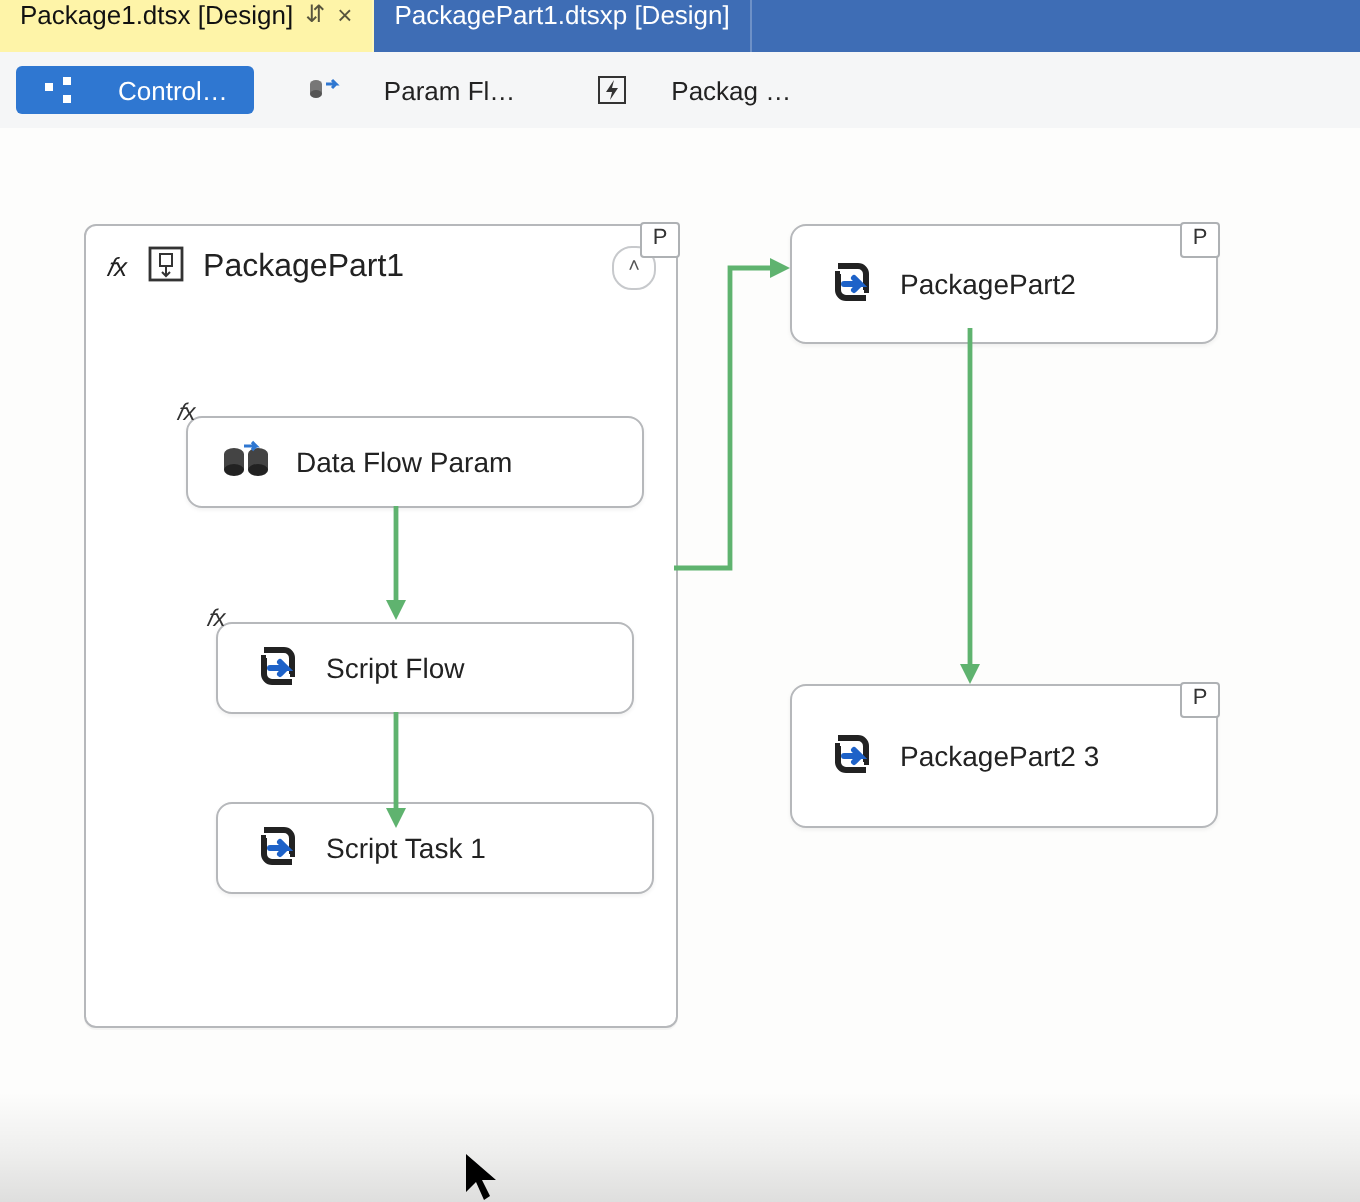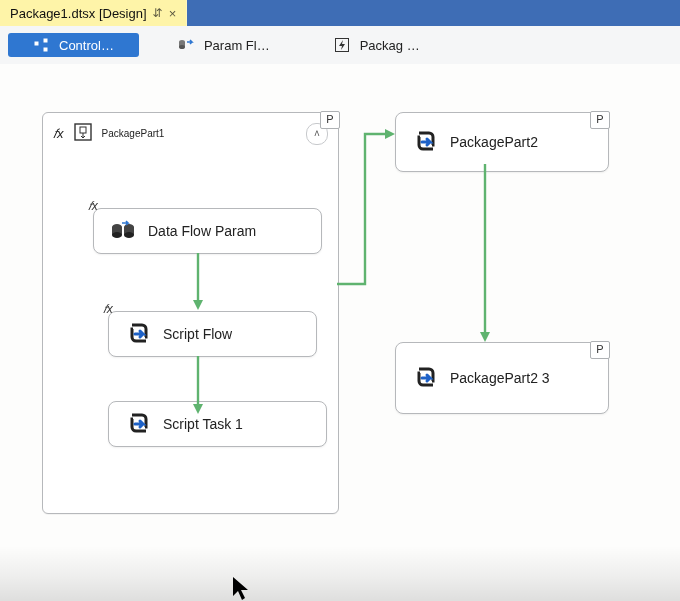--- a/index.html
+++ b/index.html
@@ -1,45 +1,45 @@
 <!DOCTYPE html>
 <html><head>
 <meta charset="utf-8">
 <style>
   html,body{margin:0;padding:0;font-family:"Segoe UI",Tahoma,Arial,sans-serif;font-size:13px;color:#222;background:#fff}
   .app{width:680px;height:601px;position:relative;background:#fff;overflow:hidden}
 
   
   .tabs{display:flex;height:26px;background:#3e6db5;align-items:stretch}
-  .tab{display:flex;align-items:center;padding:0 10px;gap:6px;color:#fff;font-size:13px;border-right:1px solid rgba(255,255,255,.25);cursor:pointer}
+  .tab{display:flex;align-items:flex-start;padding:0 10px;gap:6px;color:#fff;font-size:13px;border-right:1px solid rgba(255,255,255,.25);cursor:pointer}
   .tab.active{background:#fef4a8;color:#111}
   .tab .pin{font-size:12px;opacity:.7}
   .tab .close{font-size:13px;opacity:.7}
   .tab-bleed{flex:1;background:#3e6db5}
 
   
   .toolbar{height:38px;background:#f5f6f7;display:flex;align-items:center;padding:0 8px;gap:14px;border-bottom:1px solid #e8e8e8}
-  .tb-item{display:flex;align-items:center;gap:10px;cursor:pointer;padding:4px 25px;border-radius:3px}
+  .tb-item{display:flex;align-items:center;gap:22px;cursor:pointer;padding:4px 13px;border-radius:3px}
   .tb-item.sel{background:#2f77d1;color:#fff}
   .tb-icon{display:inline-flex;width:16px;height:16px;align-items:center;justify-content:center}
 
   
   .canvas{position:absolute;left:0;right:0;top:64px;bottom:0;background:#fdfdfc}
   .canvas:before{
     
     content:"";position:absolute;left:0;right:0;bottom:0;height:55px;
     background:linear-gradient(180deg,rgba(0,0,0,0) 0%,rgba(0,0,0,.06) 55%,rgba(0,0,0,.12) 100%);
   }
 
   
   .part-box{position:absolute;background:#fff;border:1px solid #b6b8bb;border-radius:6px;box-shadow:0 1px 0 rgba(0,0,0,.04)}
   .badge-p{position:absolute;top:-2px;right:-2px;width:18px;height:16px;border:1px solid #aeb1b4;background:#fff;border-radius:2px;font-size:11px;line-height:15px;text-align:center;color:#333}
   .part-header{display:flex;align-items:center;gap:8px;padding:8px 10px 6px 10px}
   .collapse-btn{margin-left:auto;width:20px;height:20px;border:1px solid #c7c9cc;border-radius:10px;display:flex;align-items:center;justify-content:center;font-size:10px;color:#555}
-  .part-title{font-size:10px}
+  .part-title{font-size:16px}
 
   
   .task{position:absolute;background:#fff;border:1px solid #b6b8bb;border-radius:8px;box-shadow:0 1px 2px rgba(0,0,0,.06);display:flex;align-items:center;gap:10px;padding:8px 16px}
   .task .fx{position:absolute;top:-10px;left:-6px;font-size:12px;font-style:italic;color:#333}
   .task-label{font-size:14px}
   .icon-box{width:28px;height:28px;display:inline-flex;align-items:center;justify-content:center}
 
   
   svg.overlay{position:absolute;left:0;top:0;pointer-events:none}
   .arrow{stroke:#5fb36f;stroke-width:2.4;fill:none}
@@ -50,20 +50,23 @@
 </style>
 </head>
 <body>
 <div class="app">
 
 <div class="tabs">
   <div class="tab active">
     <span>Package1.dtsx [Design]</span>
     <span class="pin">⇵</span>
     <span class="close">×</span>
+  </div>
+  <div class="tab">
+    <span>PackagePart1.dtsxp [Design]</span>
   </div>
   <div class="tab-bleed"></div>
 </div>
 
 <div class="toolbar">
   <div class="tb-item sel">
     <span class="tb-icon">
       <svg width="16" height="16">
             <rect x="1" y="4" width="5" height="5" fill="#fff" stroke="#2f77d1"></rect>
             <rect x="10" y="1" width="5" height="5" fill="#fff" stroke="#2f77d1"></rect>

